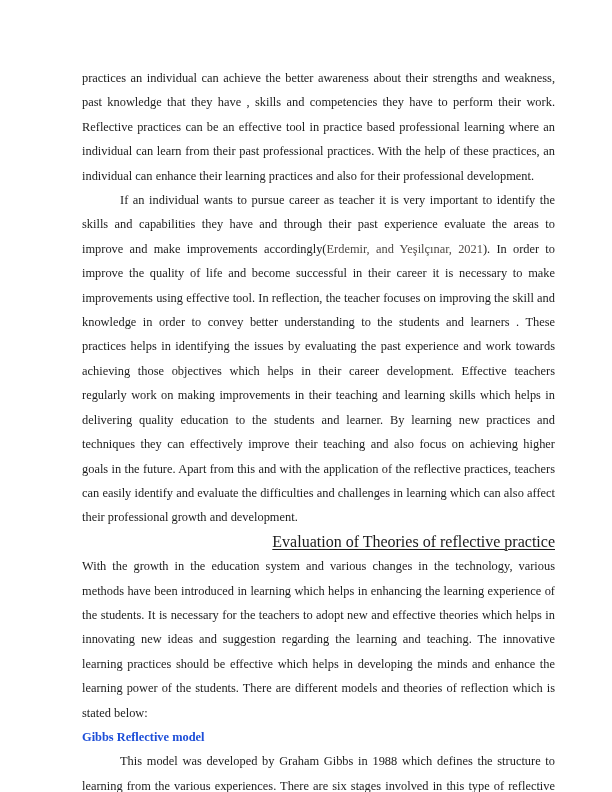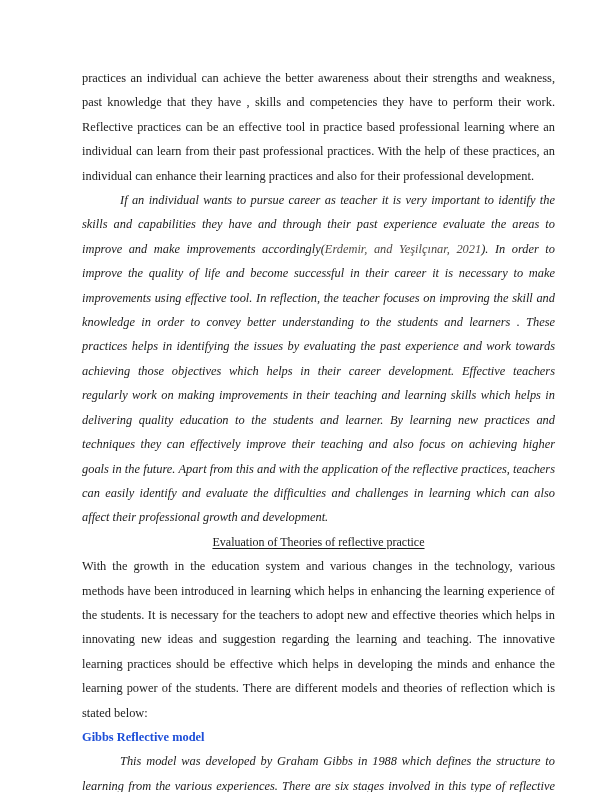--- a/index.html
+++ b/index.html
@@ -33,31 +33,30 @@
     font-size: 12.4px;
     line-height: 24.4px;
     text-align: justify;
     text-justify: inter-word;
     color: #1b1b1b;
     -webkit-hyphens: none;
     hyphens: none;
   }
   p.indented {
     text-indent: 38px;
-    font-style: italic;
   }
   .citation {
     color: #4f4a45;
   }
   h2.underline-heading {
     margin: 0;
-    font-size: 12px;
+    font-size: 16px;
     line-height: 24.4px;
     font-weight: normal;
-    text-align: center;
+    text-align: right;
     color: #1b1b1b;
     text-decoration: underline;
     text-underline-offset: 2px;
     text-decoration-thickness: 1px;
   }
   h3.bold-heading {
     margin: 0;
     font-size: 12.4px;
     line-height: 24.4px;
     font-weight: bold;

